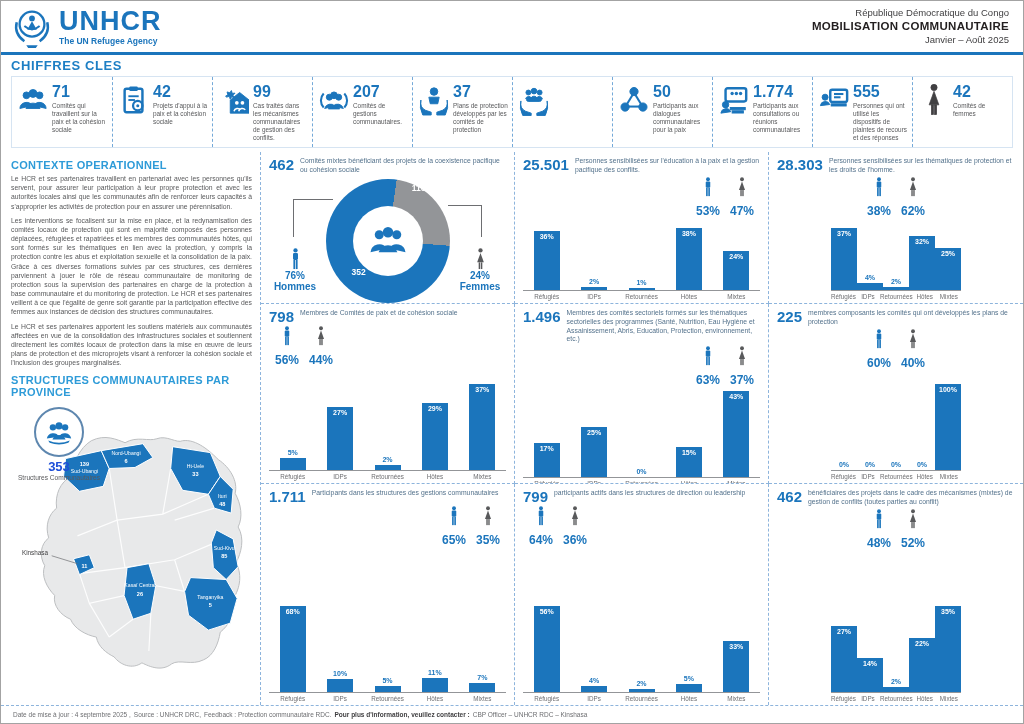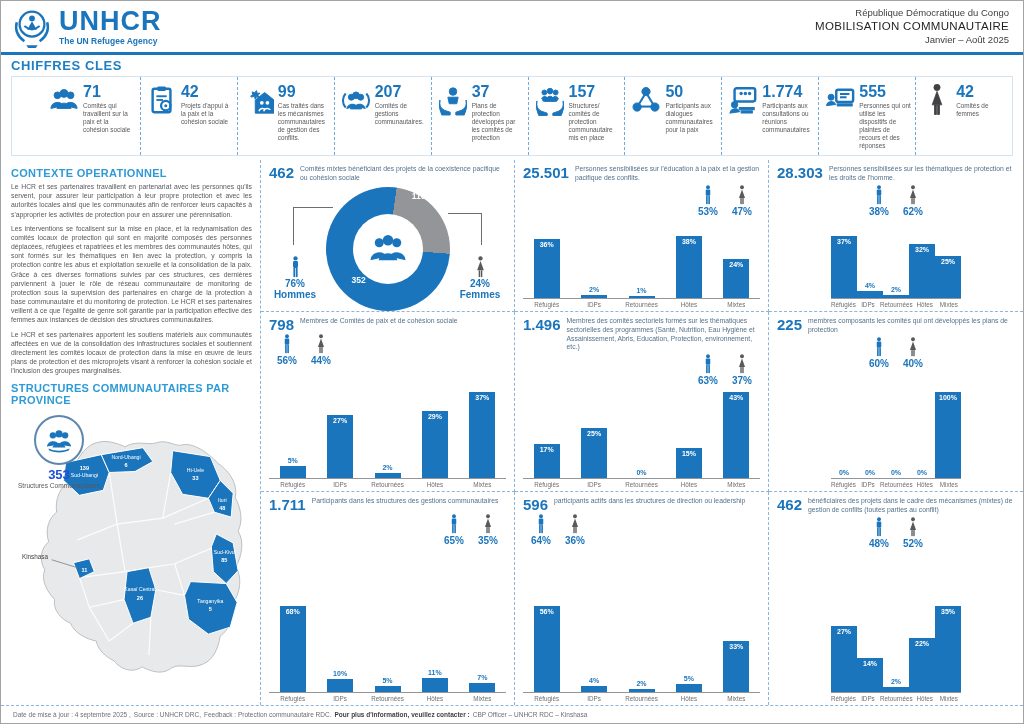--- a/index.html
+++ b/index.html
@@ -7,27 +7,27 @@
   body { width:1024px; height:724px; font-family:"Liberation Sans", sans-serif; color:#58595b; overflow:hidden; }
   .page { width:1024px; height:724px; border:1px solid #a3a3a3; display:flex; flex-direction:column; background:#fff; }
 
   
   header { height:54px; display:flex; justify-content:space-between; align-items:center; padding:4px 14px 4px 10px; border-bottom:3px solid #1B75BC; flex:0 0 auto; }
   .logo { display:flex; align-items:center; gap:6px; }
   .logo-word { font-size:27px; font-weight:bold; color:#1B75BC; letter-spacing:1px; line-height:1; }
   .logo-tag { font-size:8.5px; color:#1B75BC; font-weight:bold; margin-top:1px; }
   .header-right { text-align:right; line-height:1.25; }
   .hr-country { font-size:9.5px; color:#414042; }
-  .hr-title { font-size:11.5px; font-weight:normal; color:#231f20; letter-spacing:.3px; }
+  .hr-title { font-size:11.5px; font-weight:bold; color:#231f20; letter-spacing:.3px; }
   .hr-period { font-size:9.5px; color:#414042; }
 
   
   .kf { padding:3px 10px 4px 10px; flex:0 0 auto; }
   .kf h2 { font-size:13px; font-weight:bold; color:#1E7FC4; letter-spacing:.6px; margin-bottom:3px; }
-  .kf-row { display:flex; border:1px solid #D6E4F2; background:#fff;padding-left:31px; }
+  .kf-row { display:flex; border:1px solid #D6E4F2; background:#fff; }
   .kf-item { flex:1 1 10%; display:flex; gap:4px; padding:7px 4px 5px 6px; border-left:1px dashed #74A9D8; min-width:0; }
   .kf-item:first-child { border-left:none; }
   .kf-icon { flex:0 0 30px; height:32px; color:#1B75BC; }
   .kf-icon.dark { color:#414042; }
   .kf-icon svg { width:30px; height:32px; fill:currentColor; stroke:currentColor; }
   .kf-num { font-size:16px; font-weight:bold; color:#1B75BC; line-height:1; }
   .kf-label { font-size:6.4px; color:#58595b; line-height:1.25; margin-top:2px; }
 
   
   .main { flex:1 1 auto; display:flex; min-height:0; }
@@ -56,21 +56,21 @@
   .chart-num { font-size:15px; font-weight:bold; color:#1B75BC; line-height:1; white-space:nowrap; }
   .chart-title { font-size:6.8px; line-height:1.3; color:#54728c; }
 
   .gender { display:flex; gap:10px; margin:2px 6px; }
   .gender.g-right { justify-content:flex-end; }
   .gender.g-left { justify-content:flex-start; }
   .g-item { text-align:center; width:24px; }
   .g-item svg { height:20px; width:12px; display:block; margin:0 auto; }
   .g-item.male svg { fill:#1B75BC; }
   .g-item.female svg { fill:#58595b; }
-  .g-pct { font-size:10px; font-weight:bold; color:#1B75BC; margin-top:1px; }
+  .g-pct { font-size:12px; font-weight:bold; color:#1B75BC; margin-top:7px; }
 
   .plot-wrap { margin-top:auto; }
   .plot { display:flex; align-items:flex-end; }
   .bar-col { flex:1 1 20%; position:relative; display:flex; justify-content:center; align-items:flex-end; }
   .bar { width:26px; background:#1B75BC; position:relative; }
   .bar-val { font-size:7px; font-weight:bold; }
   .bar-val.inside { position:absolute; top:2px; left:0; width:100%; text-align:center; color:#fff; }
   .bar-val.above { position:absolute; left:0; width:100%; text-align:center; color:#1B75BC; }
   .xaxis { display:flex; border-top:1px solid #939598; margin-top:0; }
   .xlab { flex:1 1 20%; text-align:center; font-size:6.3px; color:#6d6e71; padding-top:2px; }
@@ -199,24 +199,20 @@
         <div class="kf-item">
           <span class="kf-icon"><svg viewBox="0 0 32 32">
               <circle cx="10" cy="8" r="2.6"></circle>
               <circle cx="16" cy="6.5" r="3"></circle>
               <circle cx="22" cy="8" r="2.6"></circle>
               <path d="M7 15 a3.5 3.5 0 0 1 6.5 -1 M12.5 14 a4 4 0 0 1 7 0 M18.5 14 a3.5 3.5 0 0 1 6.5 1 Z"></path>
               <rect x="8" y="13.5" width="16" height="4" rx="2"></rect>
               <path d="M2 17 q-1.5 8 5 11 l6 2 v2.5 H4 Q0 25 2 17 Z"></path>
               <path d="M30 17 q1.5 8 -5 11 l-6 2 v2.5 h9 q4 -8 2 -15.5 Z"></path>
             </svg></span>
-          <div>
-            <div class="kf-num">157</div>
-            <div class="kf-label">Structures/ comités de protection communautaire mis en place</div>
-          </div>
         </div>
         <div class="kf-item">
           <span class="kf-icon"><svg viewBox="0 0 32 32">
               <line x1="16" y1="8" x2="7" y2="23" stroke-width="2.2"></line>
               <line x1="16" y1="8" x2="25" y2="23" stroke-width="2.2"></line>
               <line x1="7" y1="23" x2="25" y2="23" stroke-width="2.2"></line>
               <circle cx="16" cy="7" r="4.4"></circle>
               <circle cx="6.5" cy="23.5" r="4.4"></circle>
               <circle cx="25.5" cy="23.5" r="4.4"></circle>
             </svg></span>
@@ -734,21 +730,21 @@
               <span class="xlab">Réfugiés</span>
               <span class="xlab">IDPs</span>
               <span class="xlab">Retournées</span>
               <span class="xlab">Hôtes</span>
               <span class="xlab">Mixtes</span>
             </div>
           </div>
         </div>
       <div class="cell" id="cell-7">
           <div class="chart-head">
-            <span class="chart-num">596</span>
+            <span class="chart-num">799</span>
             <span class="chart-title">participants actifs dans les structures de direction ou leadership</span>
           </div>
           <div class="gender g-left">
             <div class="g-item male">
               <svg viewBox="0 0 20 46">
                 <circle cx="10" cy="5" r="4.5"></circle>
                 <rect x="4.8" y="10.5" width="10.4" height="14.5" rx="2.4"></rect>
                 <rect x="5.6" y="25" width="3.7" height="19"></rect>
                 <rect x="10.7" y="25" width="3.7" height="19"></rect>
               </svg>

